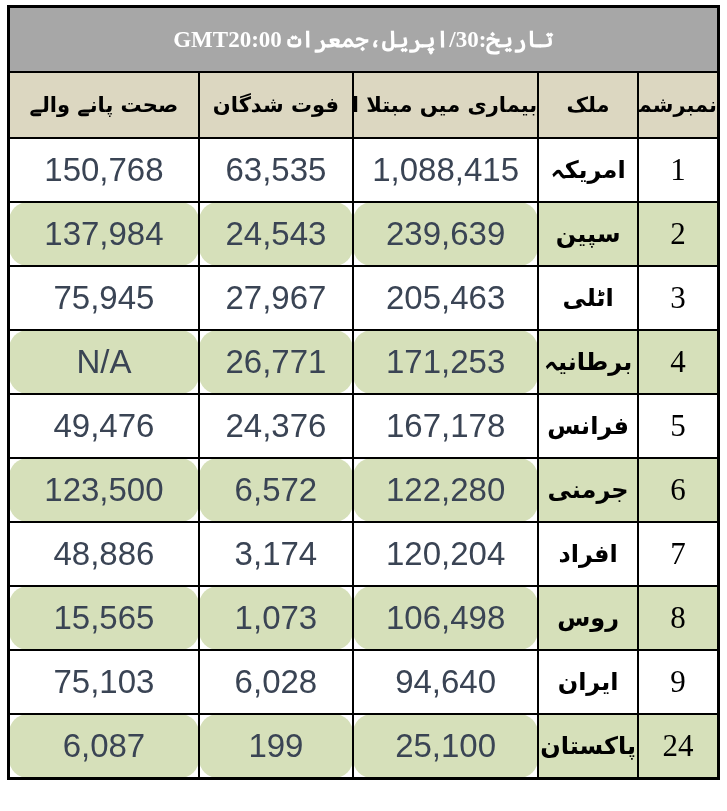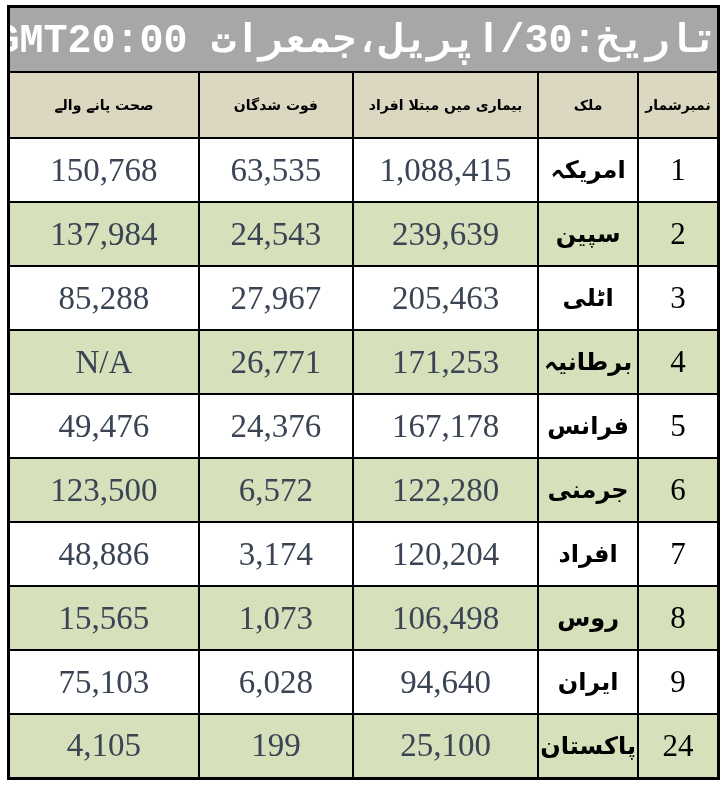--- a/index.html
+++ b/index.html
@@ -31,40 +31,41 @@
     vertical-align: middle;
     padding: 0;
     overflow: hidden;
     white-space: nowrap;
   }
   
   tr.title-row th {
     height: 63px;
     background: #a7a7a7;
     color: #ffffff;
-    font-family: Liberation Mono, monospace;
+    font-family: Liberation Serif, serif;
     font-weight: bold;
-    font-size: 40px;
+    font-size: 23px;
   }
   
   tr.header-row th {
     height: 64px;
     background: #dcd7c1;
     color: #000000;
     font-family: "DejaVu Sans", sans-serif;
     font-weight: bold;
-    font-size: 14px;
+    font-size: 21px;
   }
   
   tbody tr { height: 64px; background: #ffffff; }
   tbody tr:nth-child(even) { background: #d6e0ba; }
   td.num-cell {
     color: #3a4454;
-    font-family: Liberation Serif, serif;
+    font-family: Liberation Sans, sans-serif;
     font-size: 33px;
+    border-radius: 19px;
   }
   td.serial-cell {
     color: #000000;
     font-family: "Liberation Serif", "DejaVu Serif", serif;
     font-size: 31px;
   }
   td.country-cell {
     color: #000000;
     font-family: "DejaVu Sans", sans-serif;
     font-weight: bold;
@@ -108,21 +109,21 @@
         <td class="country-cell">سپین</td>
         <td class="num-cell">239,639</td>
         <td class="num-cell">24,543</td>
         <td class="num-cell">137,984</td>
       </tr>
       <tr>
         <td class="serial-cell">3</td>
         <td class="country-cell">اٹلی</td>
         <td class="num-cell">205,463</td>
         <td class="num-cell">27,967</td>
-        <td class="num-cell">85,288</td>
+        <td class="num-cell">75,945</td>
       </tr>
       <tr>
         <td class="serial-cell">4</td>
         <td class="country-cell">برطانیہ</td>
         <td class="num-cell">171,253</td>
         <td class="num-cell">26,771</td>
         <td class="num-cell">N/A</td>
       </tr>
       <tr>
         <td class="serial-cell">5</td>
@@ -157,17 +158,17 @@
         <td class="country-cell">ایران</td>
         <td class="num-cell">94,640</td>
         <td class="num-cell">6,028</td>
         <td class="num-cell">75,103</td>
       </tr>
       <tr>
         <td class="serial-cell">24</td>
         <td class="country-cell">پاکستان</td>
         <td class="num-cell">25,100</td>
         <td class="num-cell">199</td>
-        <td class="num-cell">4,105</td>
+        <td class="num-cell">6,087</td>
       </tr>
     </tbody>
   </table>
 </div>
 
 </body></html>

